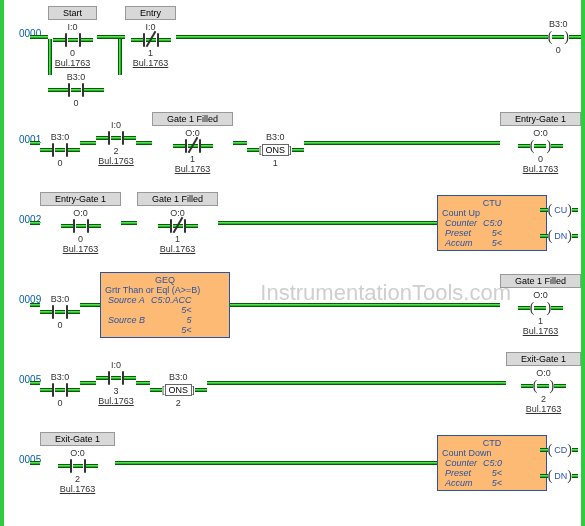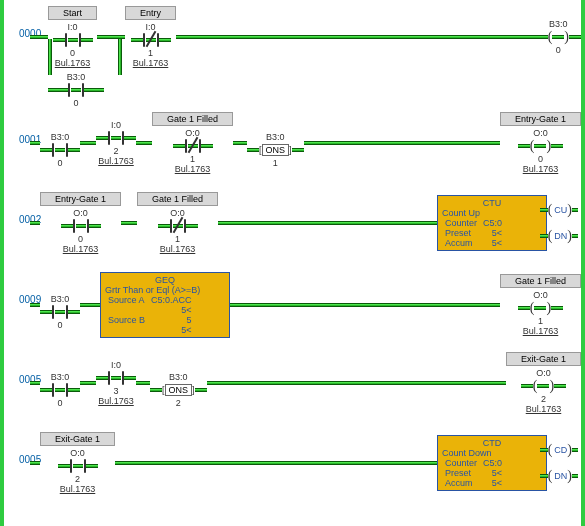--- a/index.html
+++ b/index.html
@@ -103,32 +103,32 @@
   }
   .ons {
     border: 1px solid #666;
     padding: 0 3px;
     font-size: 9px;
     display: inline-block;
     background: #fff;
   }
   .func-block {
     border: 1px solid #2954a3;
-    background: #eab308;
+    background: #fdba74;
     font-size: 9px;
     color: #2954a3;
     padding: 2px 4px;
     position: relative;
   }
   .func-block .fb-title {
     text-align: center;
     font-weight: normal;
     color: #2954a3;
   }
-  .func-block table { border-collapse: collapse; }
+  .func-block table { border-collapse: collapse; font-style: italic; }
   .func-block td { padding: 0 3px; font-size: 9px; color:#2954a3;}
   .fb-out {
     position: absolute;
     right: -32px;
     display: flex;
     align-items: center;
   }
   .fb-out .wire { width: 8px; }
   .fb-out-label {
     font-size: 9px;
@@ -142,20 +142,21 @@
     font-size: 22px;
     color: #cfcfcf;
     font-family: Arial, sans-serif;
     pointer-events: none;
   }
 </style>
 </head>
 <body>
 
 <div class="ladder">
+  <div class="watermark">InstrumentationTools.com</div>
 
   <div class="rung">
     <div class="rung-num-inner">0000</div>
     <div style="flex:1; position:relative;">
       <div class="row-main">
         <div class="wire" style="width:18px;"></div>
 
         <div class="contact">
           <div class="contact-label-top">Start</div>
           <div class="contact-addr">I:0</div>

